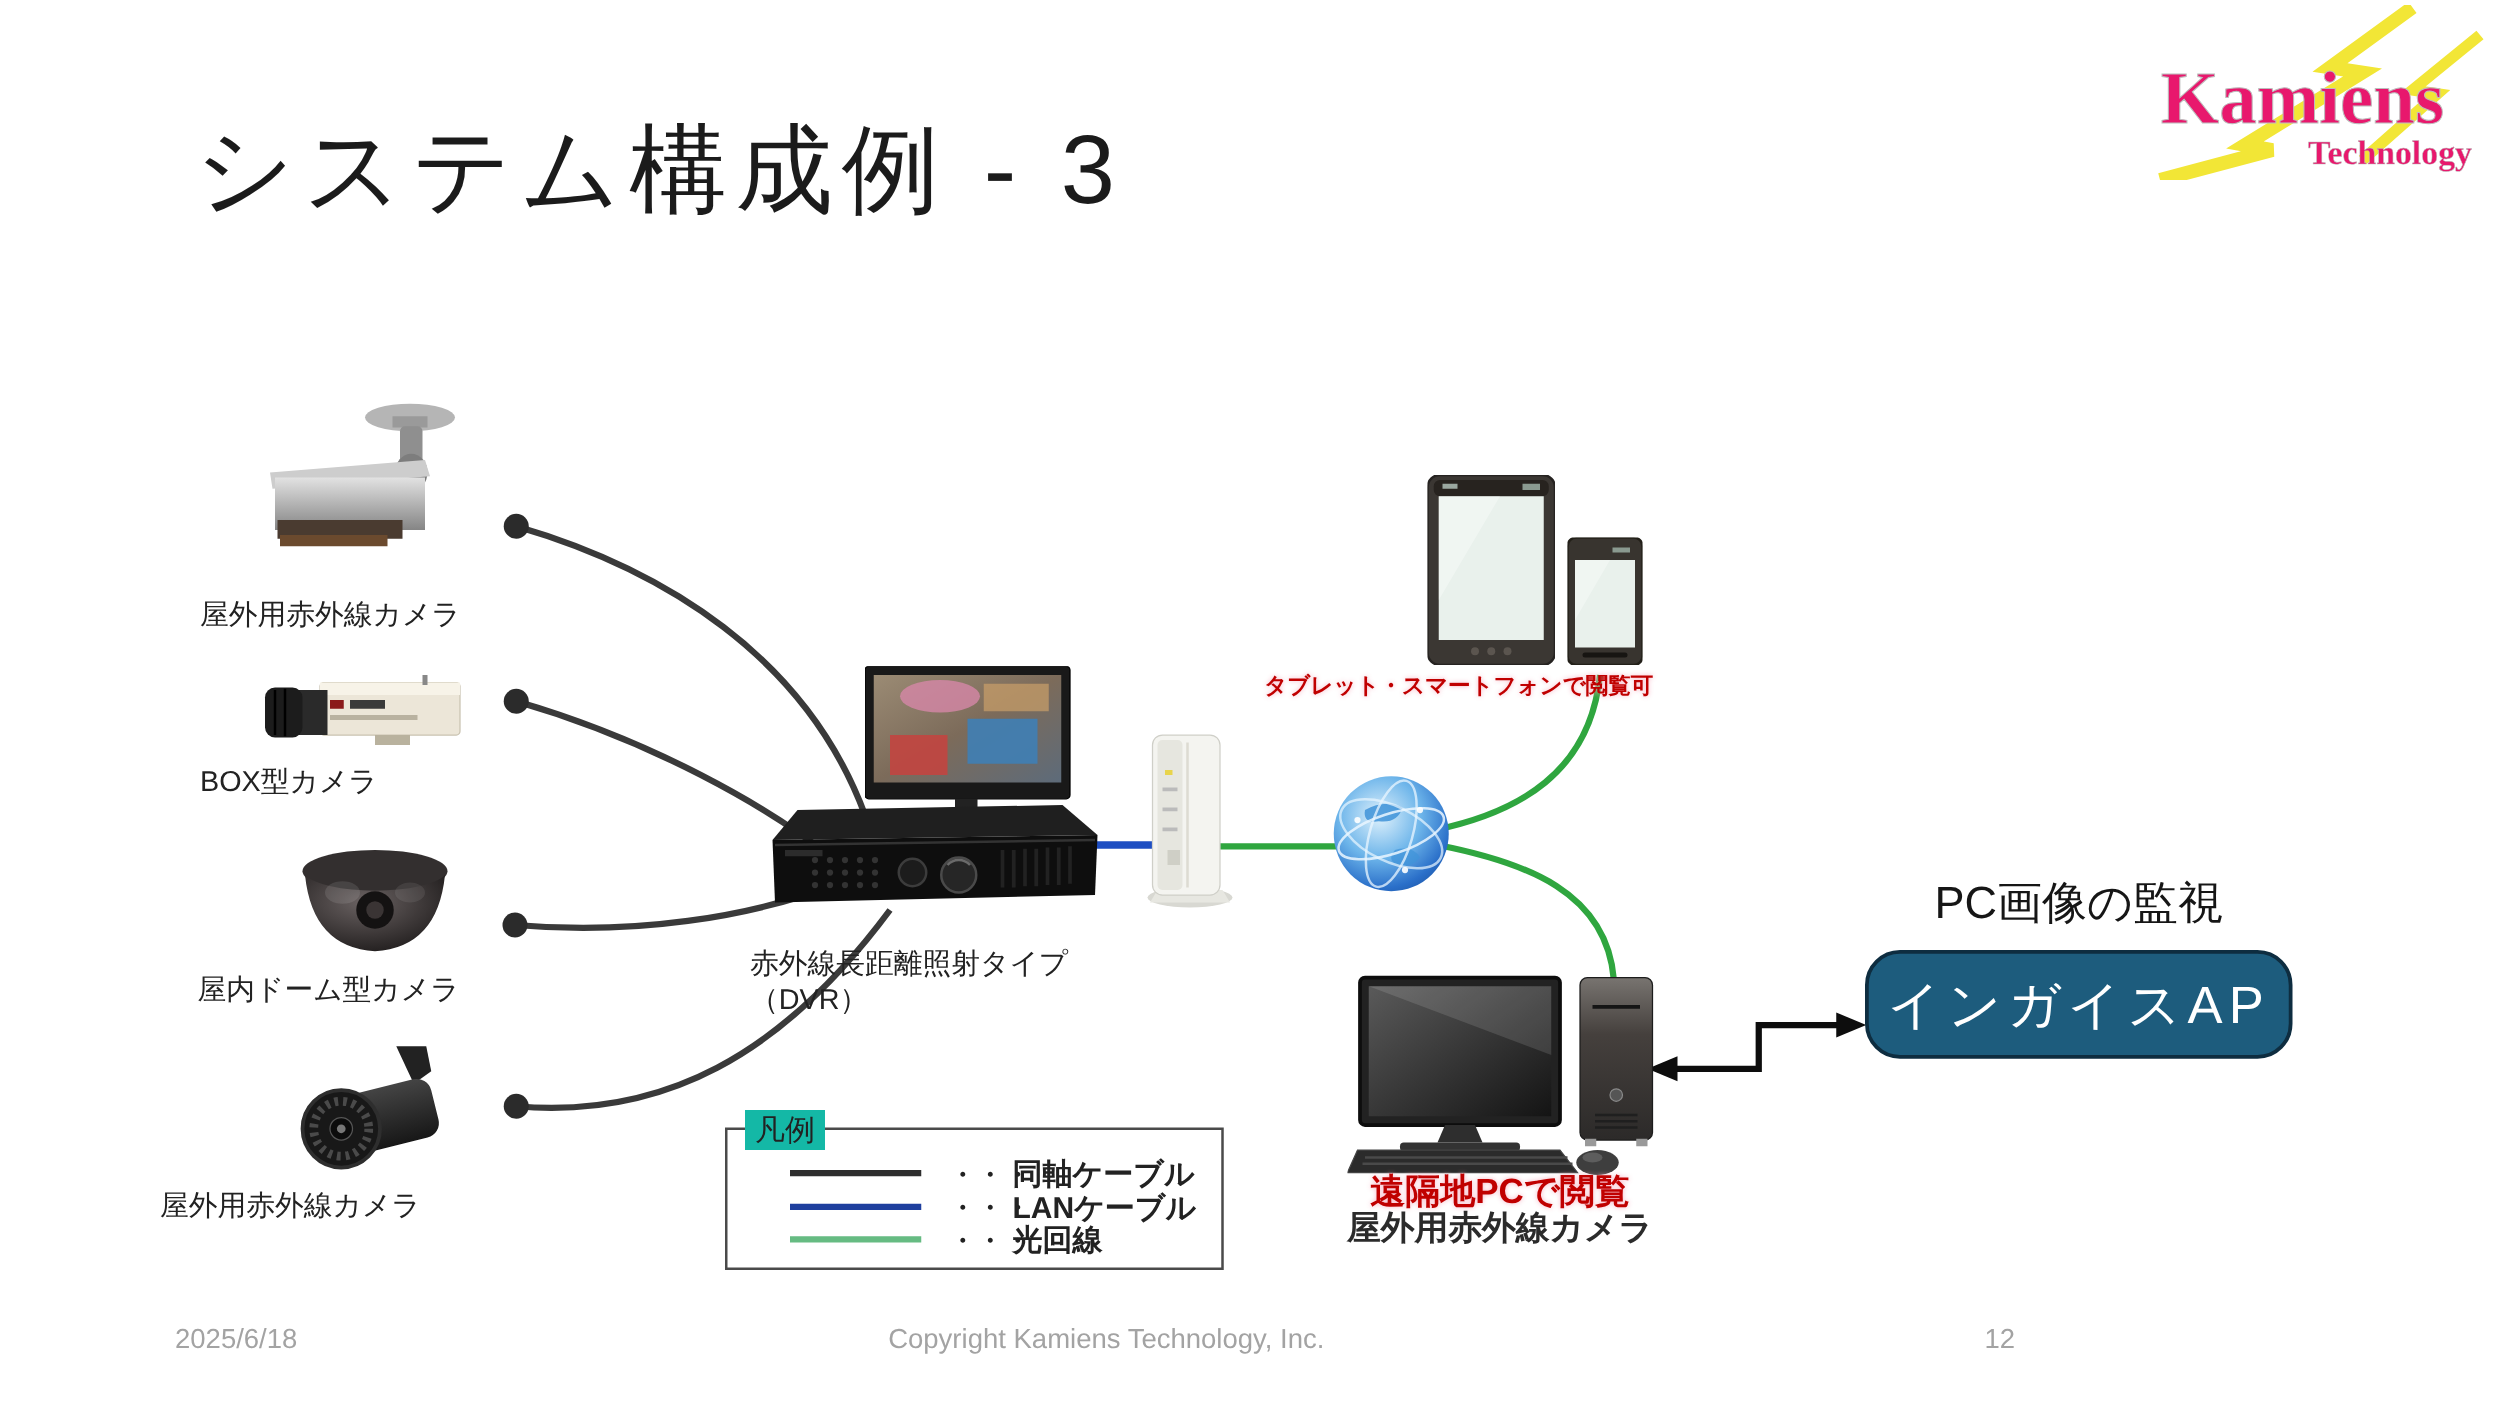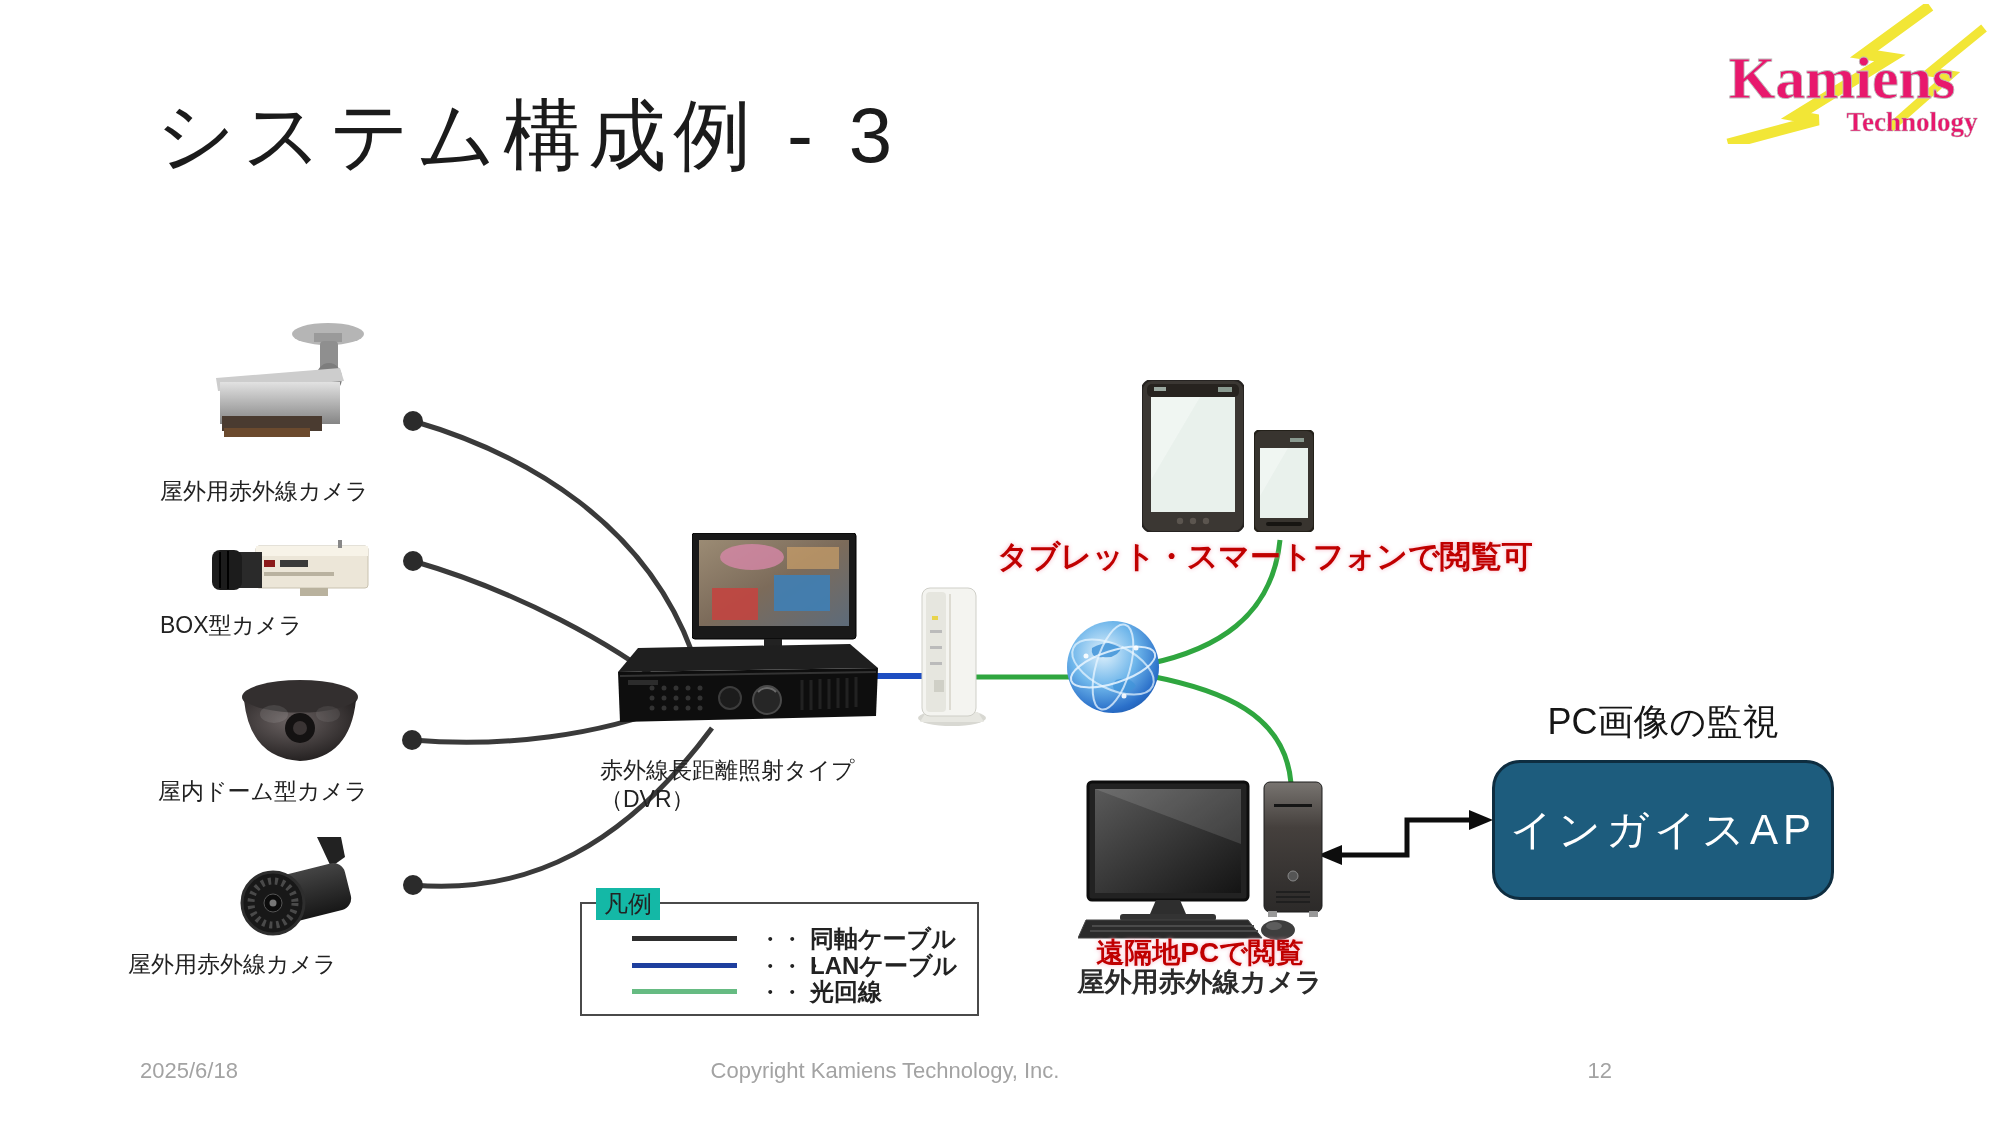--- a/index.html
+++ b/index.html
@@ -5,33 +5,33 @@
   html,body{margin:0;padding:0;background:#ffffff;}
   .slide{
     position:relative;width:2000px;height:1125px;background:#ffffff;overflow:hidden;
     font-family:"Liberation Sans","DejaVu Sans",sans-serif;color:#1c1c1c;
   }
   .abs{position:absolute;}
   
   .page-title{left:156px;top:84px;font-size:78px;font-weight:300;letter-spacing:7px;color:#1b1b1b;white-space:nowrap;}
   
   .dev-label{font-size:23px;font-weight:400;color:#222;line-height:29px;white-space:nowrap;}
-  .note-red{font-size:31px;font-weight:700;color:#C00000;text-align:center;white-space:nowrap;
+  .note-red{font-size:18px;font-weight:700;color:#C00000;text-align:center;white-space:nowrap;
             text-shadow:0 0 4px rgba(246,166,186,.85);}
   .note-black{font-size:27px;font-weight:700;color:#2b2b2b;text-align:center;white-space:nowrap;}
   
   .legend-box{left:580px;top:902px;width:395px;height:110px;border:2px solid #4a4a4a;background:#fff;}
   .legend-title{left:596px;top:888px;background:#14b8a6;padding:0 8px;font-size:24px;font-weight:400;color:#222;}
   .legend-swatch{position:absolute;left:50px;width:105px;height:5px;}
   .legend-dots{position:absolute;left:178px;width:60px;font-size:20px;font-weight:700;color:#222;letter-spacing:2px;}
   .legend-label{position:absolute;left:228px;font-size:24px;font-weight:700;color:#222;white-space:nowrap;}
   .sw1{background:#2E2E2E;} .sw2{background:#1E3F9E;} .sw3{background:#66BB82;}
   
   .monitor-heading{left:1492px;top:698px;width:342px;text-align:center;font-size:36px;color:#161616;white-space:nowrap;}
-  .ingais-box{left:1492px;top:760px;width:342px;height:140px;background:#1D5C7D;border:3px solid #0E2D40;border-radius:28px;
+  .ingais-box{left:1492px;top:760px;width:342px;height:87px;background:#1D5C7D;border:3px solid #0E2D40;border-radius:28px;
               box-sizing:border-box;display:flex;align-items:center;justify-content:center;}
   .ingais-box span{font-size:42px;color:#ffffff;letter-spacing:5px;white-space:nowrap;}
   
   .footer-text{top:1058px;font-size:22px;color:#a3a3a3;white-space:nowrap;}
   svg{display:block;}
 </style>
 </head>
 <body>
 
 <div class="slide">

